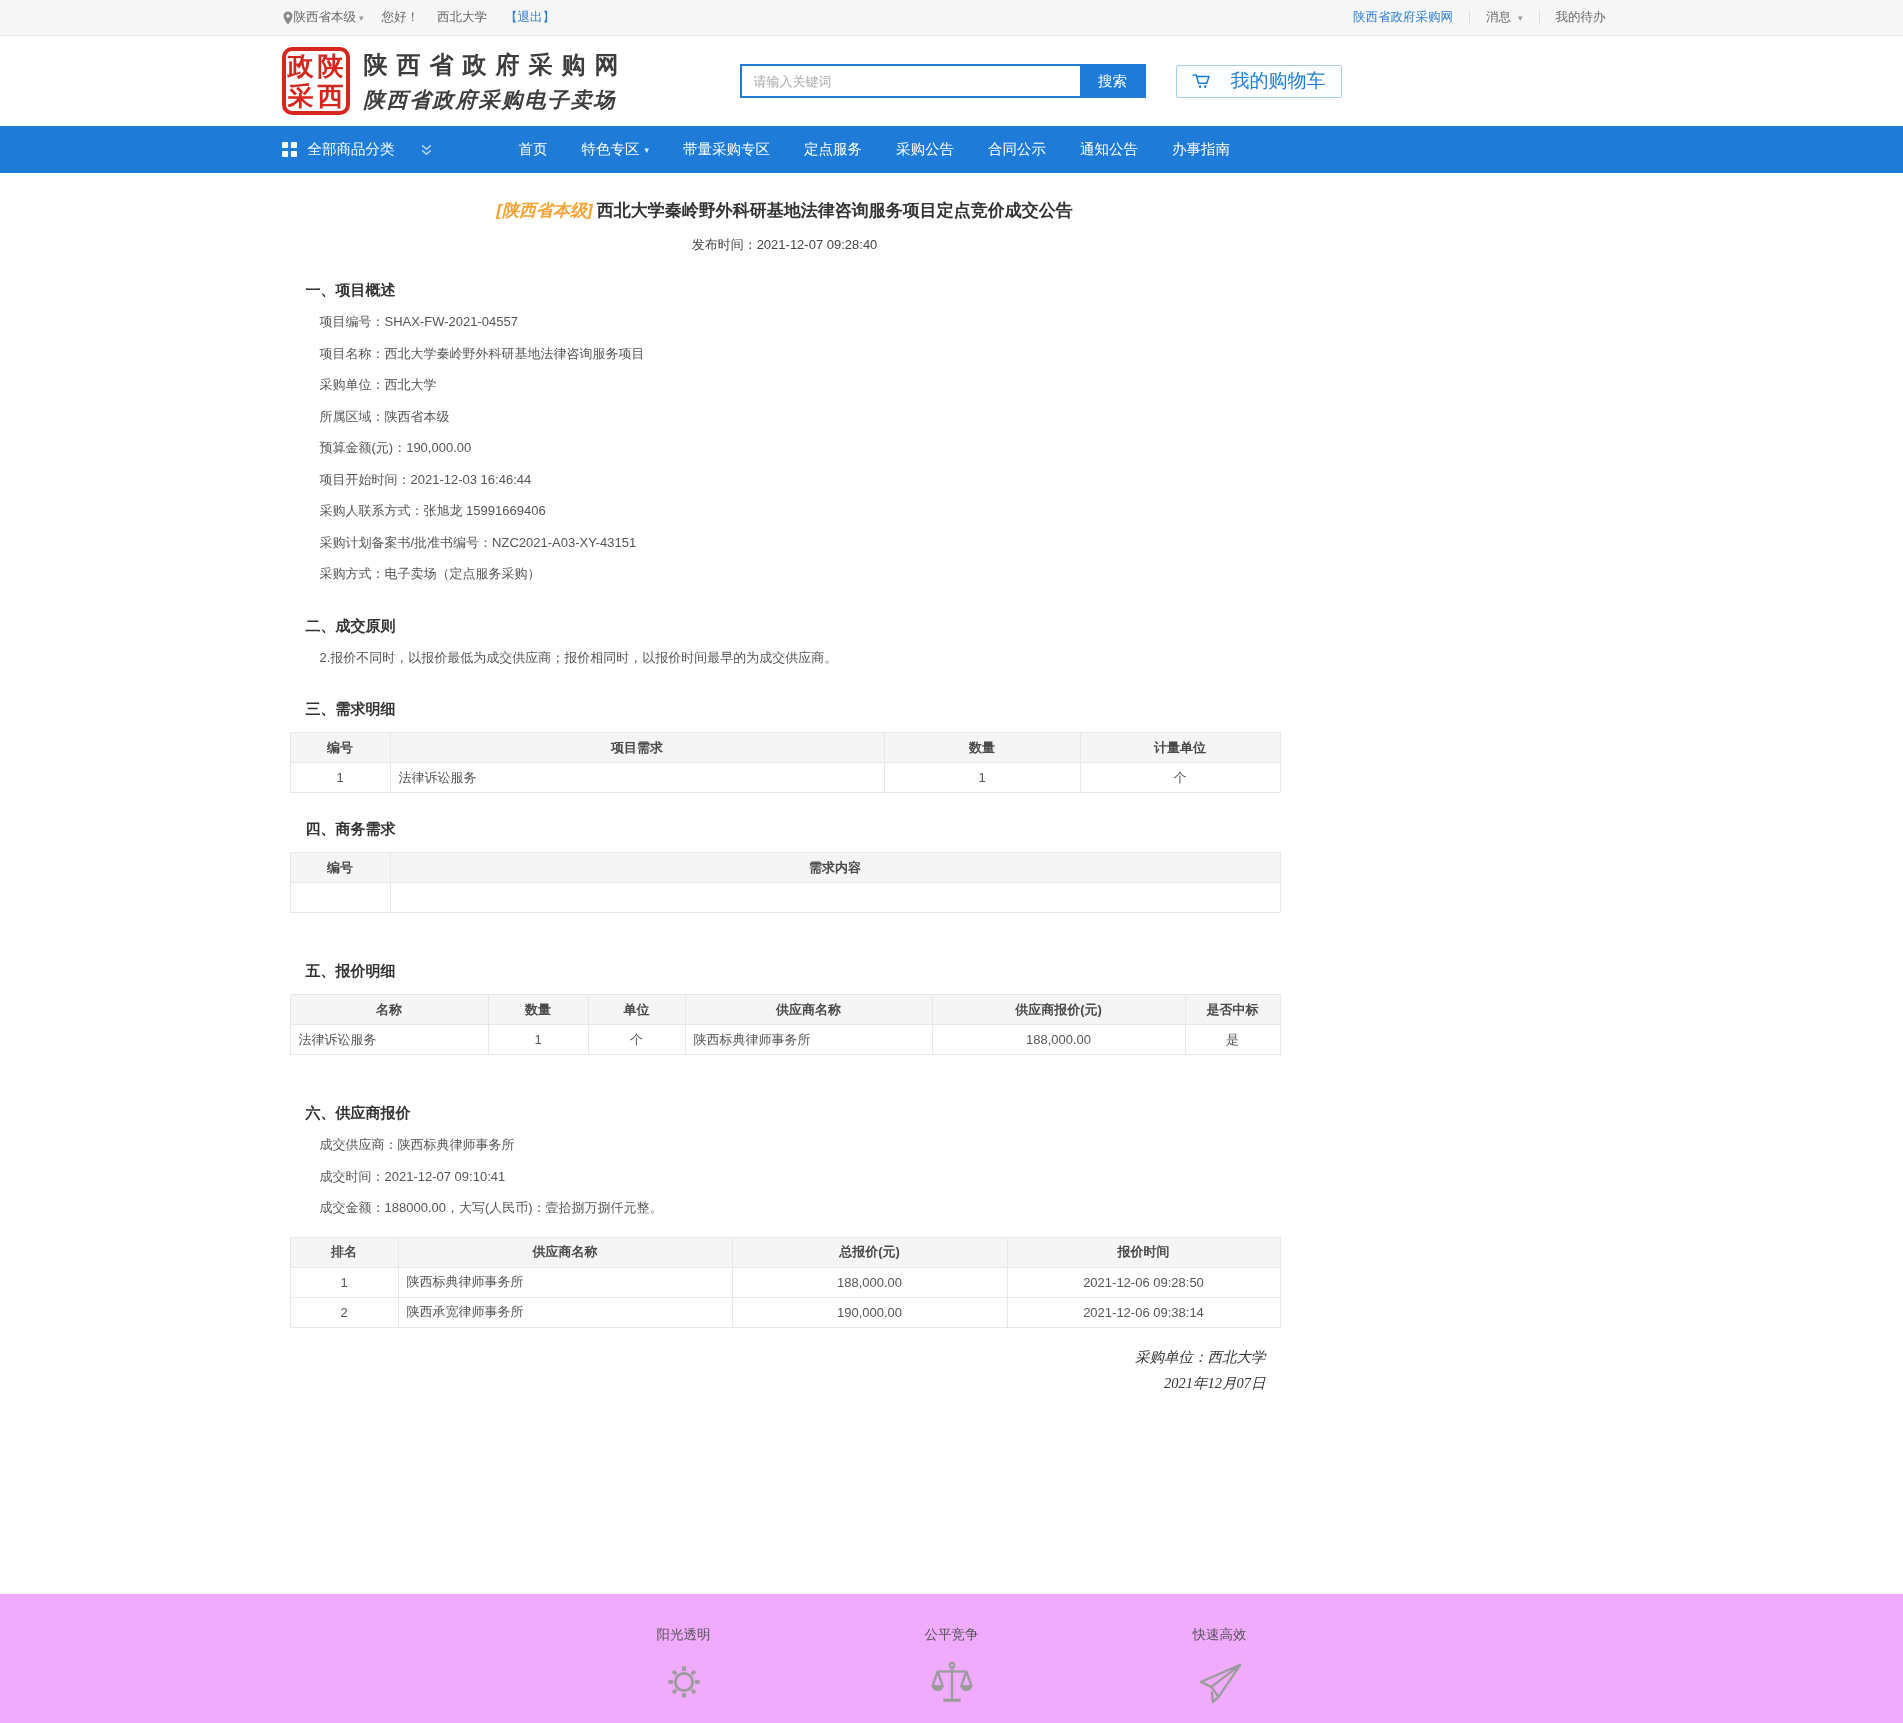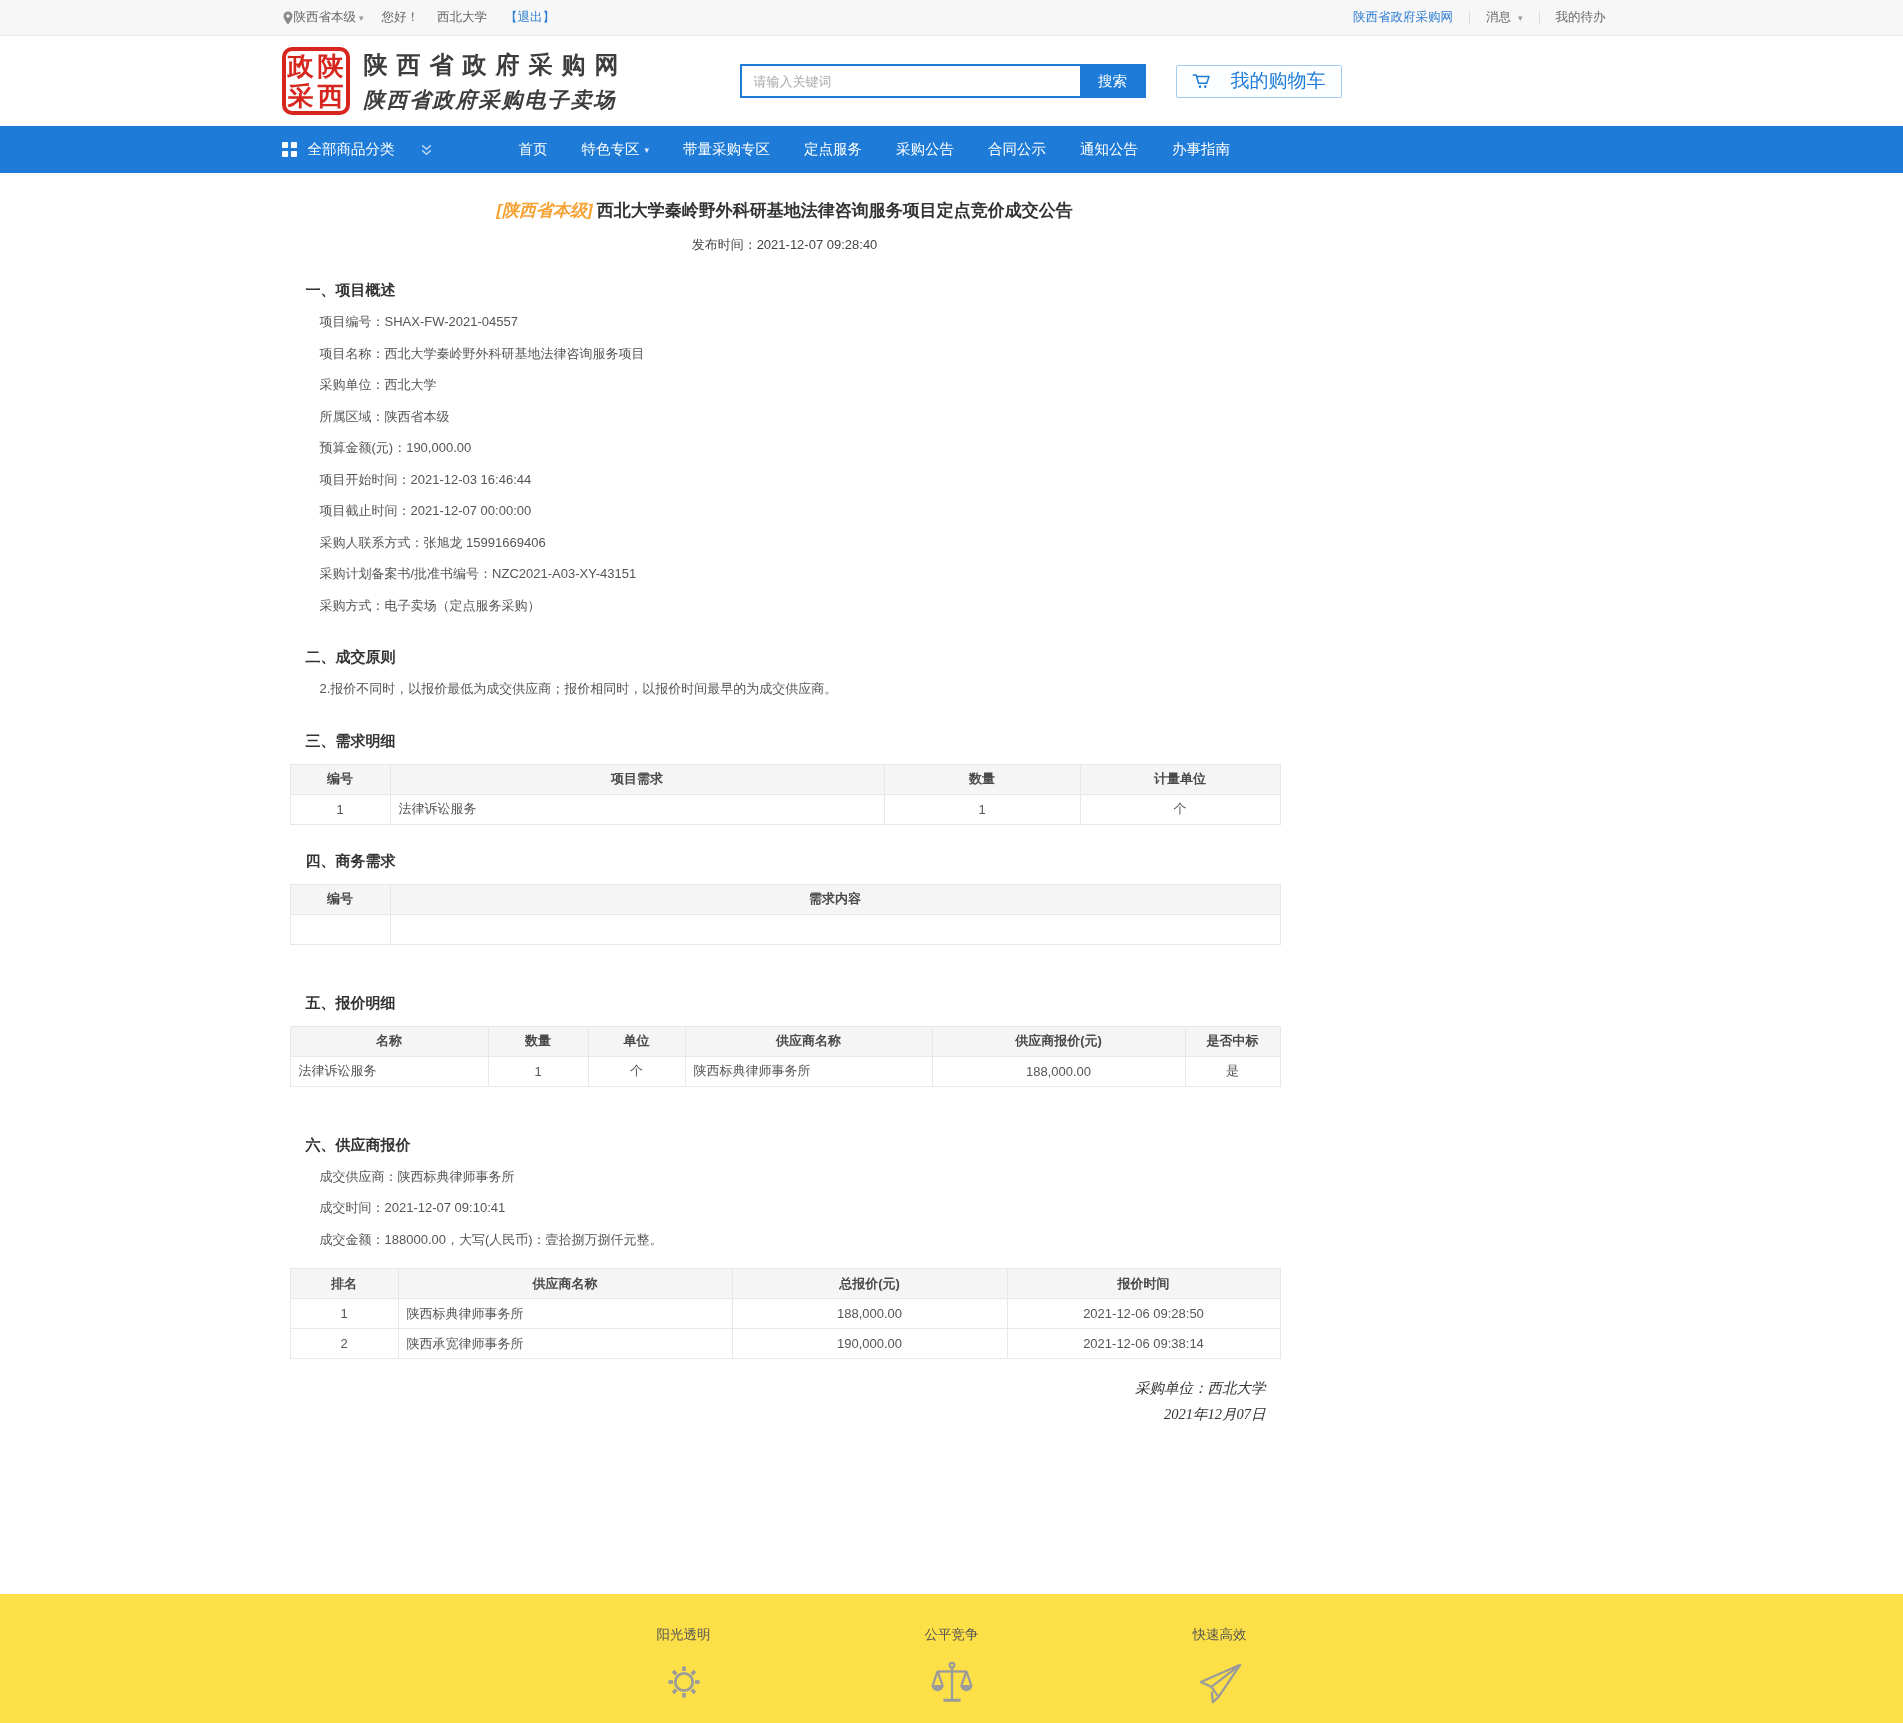--- a/index.html
+++ b/index.html
@@ -60,21 +60,21 @@
 
   table.tbl { width:100%; border-collapse:collapse; margin-top:13px; font-size:13px; color:#555; table-layout:fixed; }
   .tbl th { background:#f5f5f5; border:1px solid #e8e8e8; height:30px; font-weight:bold; color:#4a4a4a; font-size:13px; padding:0 8px; }
   .tbl td { border:1px solid #e8e8e8; height:30px; padding:0 8px; overflow:hidden; white-space:nowrap; }
   .ta-c { text-align:center; } .ta-r { text-align:center; } .ta-l { text-align:left; }
   .gap-lg { height:22px; }
 
   .sig { text-align:right; font-family:"Liberation Serif","DejaVu Serif",serif; font-style:italic; font-size:14.5px; color:#333; margin-top:16px; line-height:26px; padding-right:14px; }
 
   
-  .footer { background:#fde047; height:130px; }
+  .footer { background:#f0abfc; height:130px; }
   .footer-inner { display:flex; justify-content:center; gap:188px; padding-top:32px; }
   .f-item { text-align:center; color:#555; font-size:13.5px; width:80px; }
   .f-icon { margin-top:16px; display:flex; justify-content:center; }
 </style>
 </head>
 <body>
 
 <div class="topbar">
   <div class="container topbar-inner">
     <div class="tb-left">
@@ -190,21 +190,20 @@
     </div>
     <div class="pub-time">发布时间：2021-12-07 09:28:40</div>
 
     <div class="section-h">一、项目概述</div>
     <div class="field">项目编号：SHAX-FW-2021-04557</div>
     <div class="field">项目名称：西北大学秦岭野外科研基地法律咨询服务项目</div>
     <div class="field">采购单位：西北大学</div>
     <div class="field">所属区域：陕西省本级</div>
     <div class="field">预算金额(元)：190,000.00</div>
     <div class="field">项目开始时间：2021-12-03 16:46:44</div>
-    <div class="field">项目截止时间：2021-12-07 00:00:00</div>
     <div class="field">采购人联系方式：张旭龙 15991669406</div>
     <div class="field">采购计划备案书/批准书编号：NZC2021-A03-XY-43151</div>
     <div class="field">采购方式：电子卖场（定点服务采购）</div>
 
     <div class="section-h">二、成交原则</div>
     <div class="field">2.报价不同时，以报价最低为成交供应商；报价相同时，以报价时间最早的为成交供应商。</div>
 
     <div class="section-h">三、需求明细</div>
     <table class="tbl">
       <colgroup>

